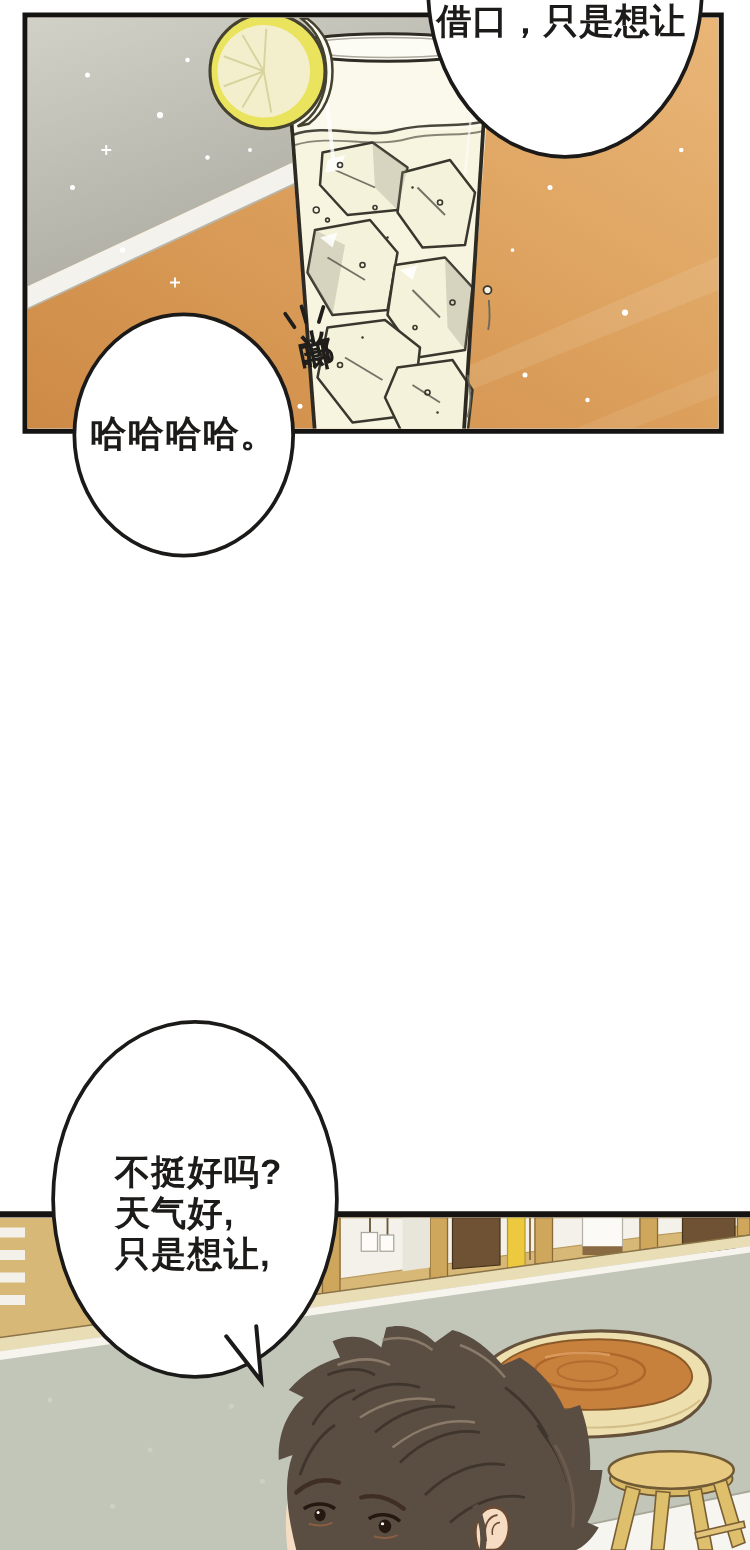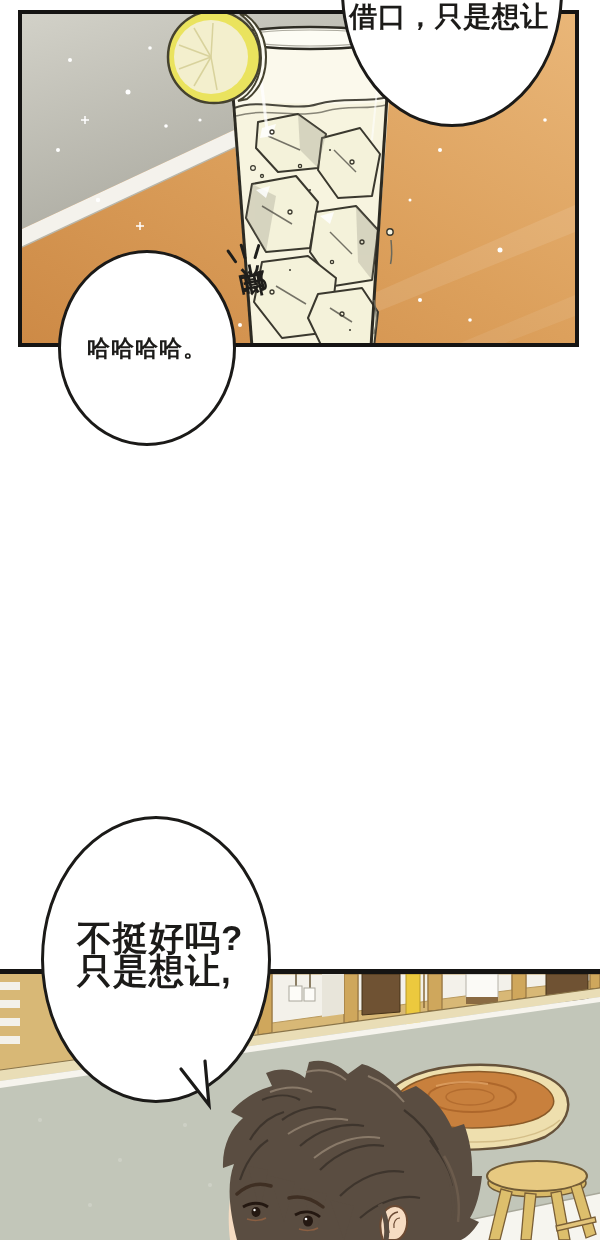--- a/index.html
+++ b/index.html
@@ -13,22 +13,22 @@
   .panel{position:absolute;overflow:hidden;background:#fff;}
   .panel svg{position:absolute;left:0;top:0;display:block;}
   .panel1{left:18px;top:10px;width:553px;height:329px;border:4px solid var(--panel-border);}
   .panel2{left:0;top:969px;width:600px;height:271px;border-top:5px solid var(--panel-border);box-sizing:border-box;}
   .bubble{position:absolute;background:#fff;border:3.5px solid var(--bubble-border);border-radius:50%;}
   .bubble-topright{left:341px;top:-145px;width:216px;height:266px;}
   .bubble-laugh{left:58px;top:250px;width:172px;height:190px;display:flex;align-items:center;justify-content:center;}
   .bubble-weather{left:41px;top:816px;width:224px;height:281px;}
   .bubble-text{position:absolute;font-weight:bold;color:var(--text);}
   .text-topright{left:340px;top:2px;width:218px;text-align:center;font-size:28px;line-height:29px;letter-spacing:.5px;}
-  .laugh-line{font-size:23px;font-weight:bold;letter-spacing:1px;}
-  .text-weather{left:77px;top:921px;font-size:35px;line-height:33px;letter-spacing:1px;}
+  .laugh-line{font-size:29px;font-weight:bold;letter-spacing:1px;}
+  .text-weather{left:92px;top:921px;font-size:28px;line-height:33px;letter-spacing:1px;}
   .tailsvg{position:absolute;left:170px;top:1050px;width:50px;height:62px;}
   .sfx{position:absolute;left:201px;top:232px;transform:rotate(-12deg);transform-origin:top left;}
   .sfx-marks{display:block;margin-left:2px;}
   .sfx-text{writing-mode:vertical-rl;text-orientation:upright;font-size:27px;font-weight:bold;
             letter-spacing:5px;color:#1f1e1b;margin-top:1px;margin-left:4px;}
 </style>
 </head>
 <body>
 
 <div class="page">
@@ -309,16 +309,17 @@
     <span class="laugh-line">哈哈哈哈。</span>
   </div>
 
   <div class="bubble bubble-weather"></div>
   <svg class="tailsvg" viewBox="170 1050 50 62">
     <polygon points="181,1068 209,1105 205,1060" fill="#ffffff" stroke="#ffffff" stroke-width="2"></polygon>
     <path d="M 181 1069 L 209 1105 L 205 1061" fill="none" stroke="#1b1a18" stroke-width="3.2" stroke-linecap="round"></path>
   </svg>
   <div class="bubble-text text-weather">
     <div>不挺好吗?</div>
+    <div>天气好,</div>
     <div>只是想让,</div>
   </div>
 
 </div>
 
 </body></html>

